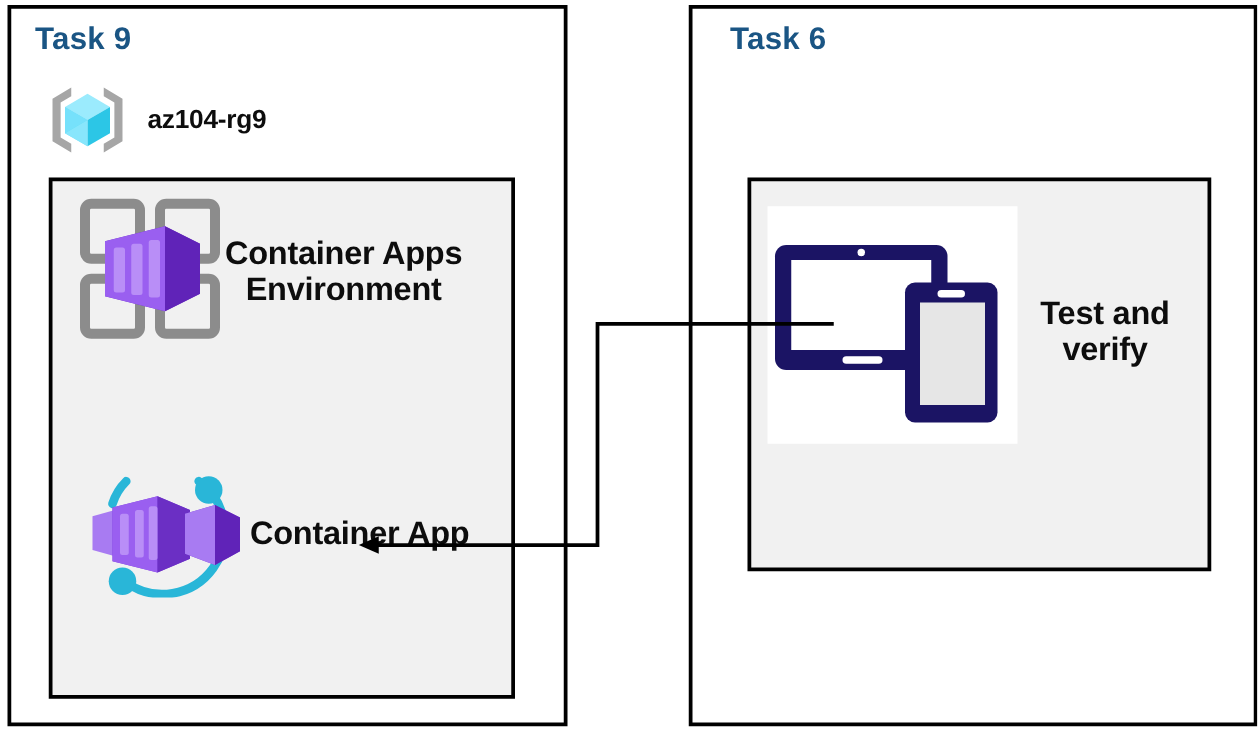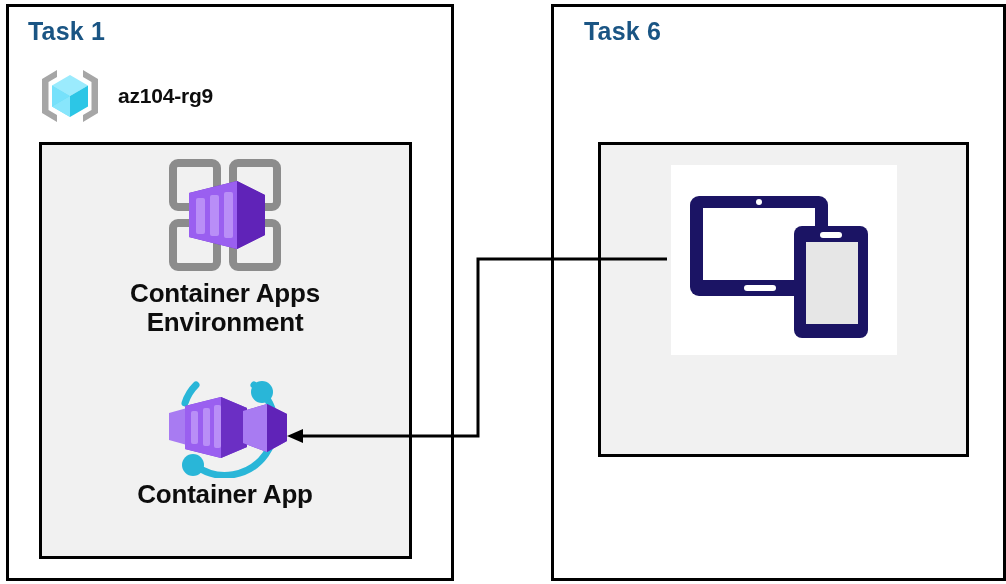--- a/index.html
+++ b/index.html
@@ -64,21 +64,21 @@
     border: 3px solid #000000;
     box-sizing: border-box;
   }
   #cae-box  { left: 39px;  top: 142px; width: 373px; height: 417px; }
   #test-box { left: 598px; top: 142px; width: 371px; height: 315px; }
 
   
   .node {
     position: absolute;
     display: flex;
-    flex-direction: column;
+    flex-direction: row;
     align-items: center;
   }
   .node-caption {
     font-size: 26px;
     font-weight: bold;
     color: #0d0d0d;
     text-align: center;
     line-height: 1.12;
     white-space: pre-line;
     letter-spacing: -0.2px;
@@ -111,21 +111,21 @@
     height: 584px;
     pointer-events: none;
   }
 </style>
 </head>
 <body>
 
 <div id="canvas">
 
   <div id="task1-panel" class="task-panel"></div>
-  <div id="task1-label" class="task-label">Task 1</div>
+  <div id="task1-label" class="task-label">Task 9</div>
 
   <div id="rg-row">
     <svg id="rg-icon" viewBox="0 0 68 68">
 
       <path d="M21 8 L6 17 L6 51 L21 60 L21 53 L12.5 48 L12.5 20 L21 15 Z" fill="#a6a6a6"></path>
 
       <path d="M47 8 L62 17 L62 51 L47 60 L47 53 L55.5 48 L55.5 20 L47 15 Z" fill="#a6a6a6"></path>
 
       <path d="M34 13 L52 23.5 L34 34 L16 23.5 Z" fill="#9bebfd"></path>
 
@@ -203,20 +203,21 @@
         <rect x="6" y="16" width="138" height="100" rx="9" fill="#1b1464"></rect>
         <rect x="19" y="28" width="112" height="72" fill="#ffffff"></rect>
         <circle cx="75" cy="22" r="3" fill="#ffffff"></circle>
         <rect x="60" y="105" width="32" height="6" rx="3" fill="#ffffff"></rect>
 
         <rect x="110" y="46" width="74" height="112" rx="8" fill="#1b1464"></rect>
         <rect x="122" y="62" width="52" height="82" fill="#e6e6e6"></rect>
         <rect x="136" y="52" width="22" height="6" rx="3" fill="#ffffff"></rect>
       </svg>
     </div>
+    <div class="node-caption">Test and verify</div>
   </div>
 
   <svg id="connector" viewBox="0 0 1006 584">
     <path d="M667 259 L478 259 L478 436 L296 436" fill="none" stroke="#000000" stroke-width="3"></path>
     <polygon points="287,436 303,429 303,443" fill="#000000"></polygon>
   </svg>
 
 </div>
 
 </body></html>

